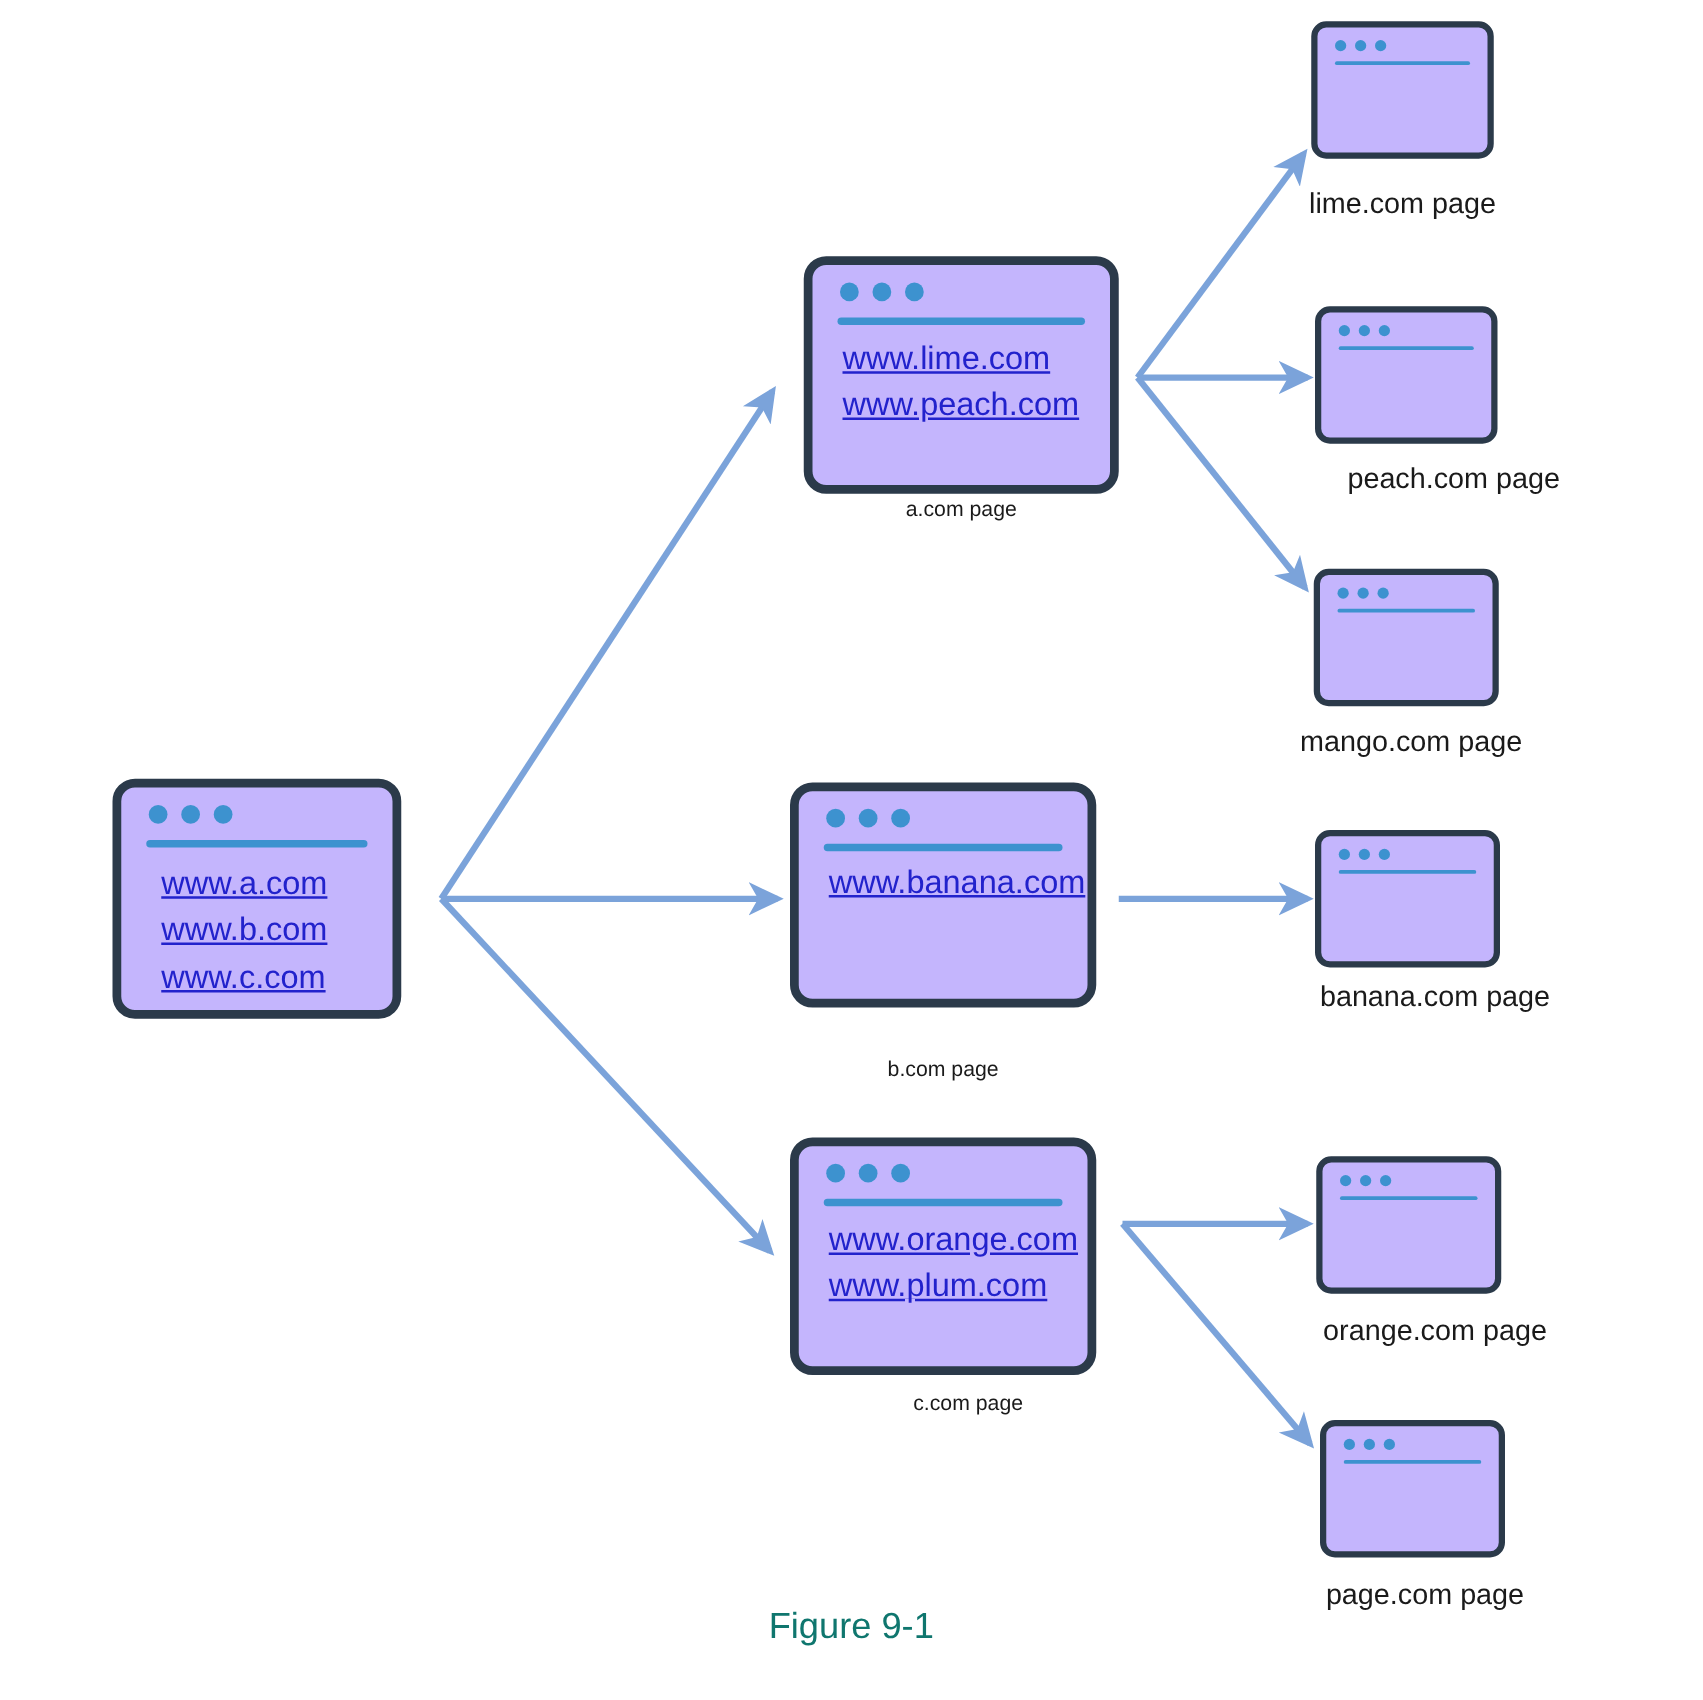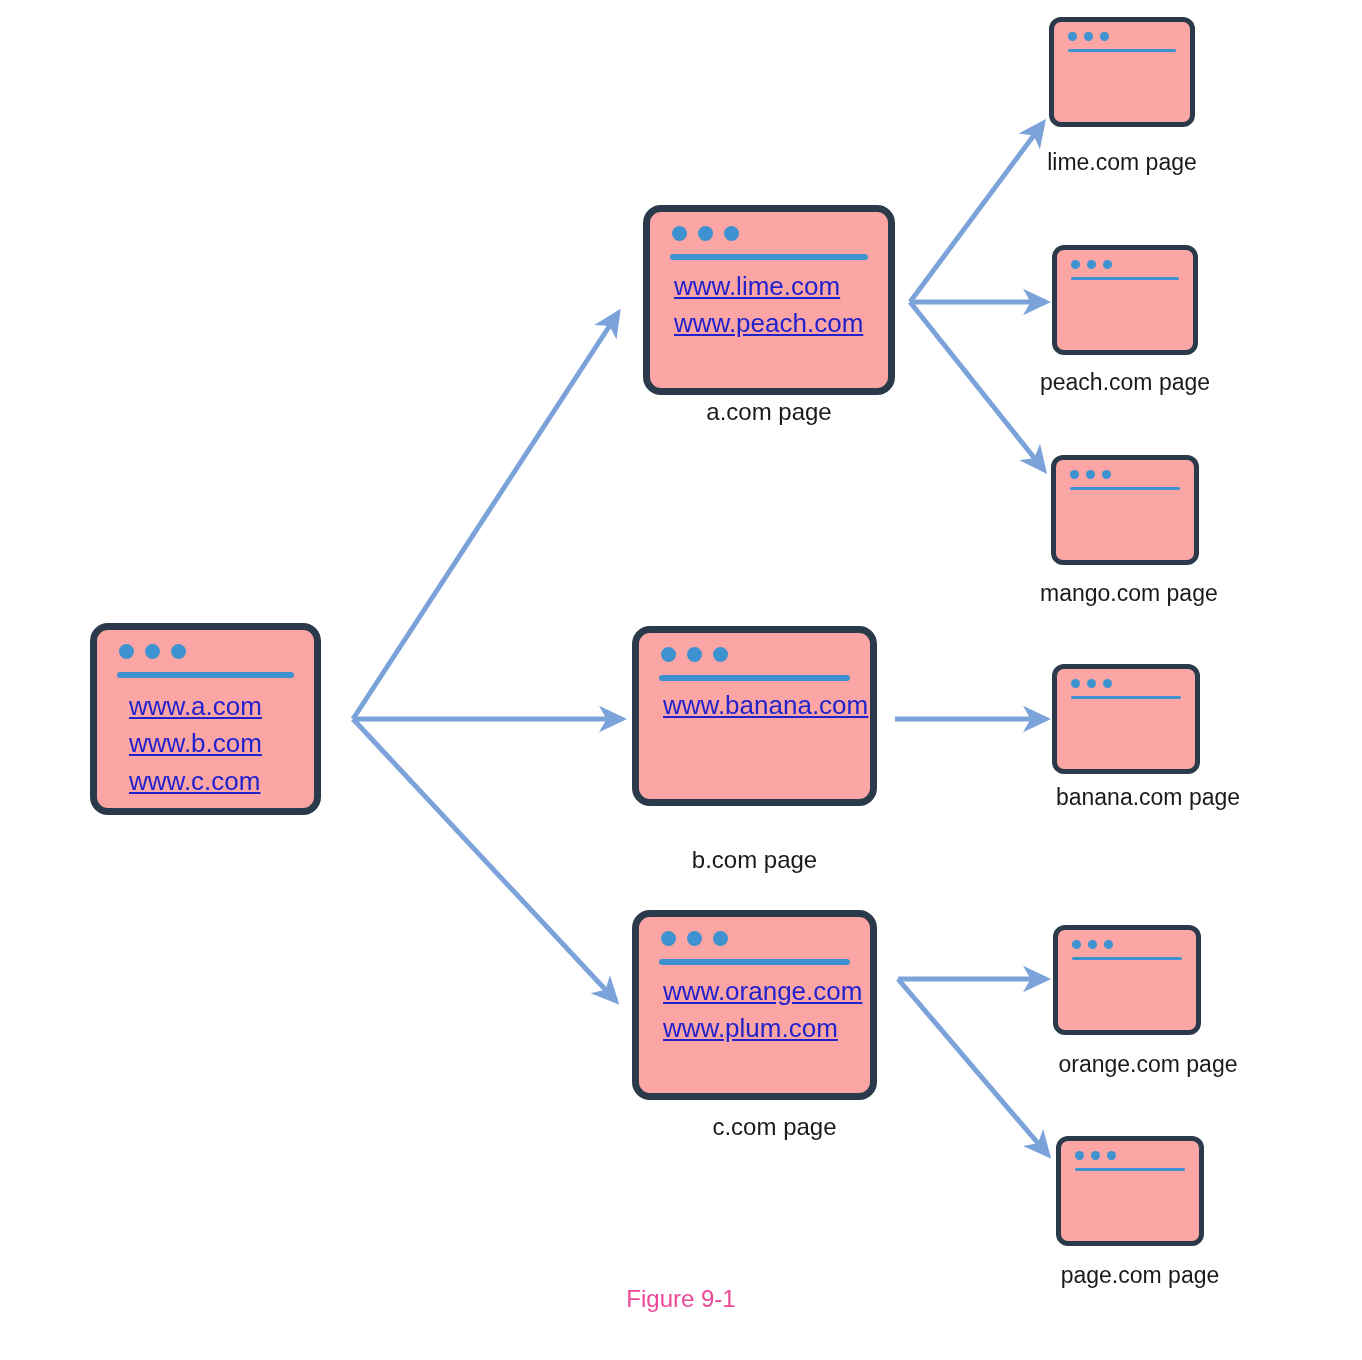--- a/index.html
+++ b/index.html
@@ -23,21 +23,21 @@
     top: 0;
     width: 1362px;
     height: 1360px;
     pointer-events: none;
   }
 
   
   .window {
     position: absolute;
     box-sizing: border-box;
-    background: #fca5a5;
+    background: #c4b5fd;
     border: 7px solid #2b3a4a;
     border-radius: 18px;
   }
   .window.small {
     border-width: 5px;
     border-radius: 12px;
   }
   .titlebar {
     position: absolute;
     left: 0;
@@ -99,36 +99,36 @@
     font-size: 26px;
     line-height: 1.44;
     white-space: nowrap;
     font-family: "Liberation Sans", sans-serif;
   }
 
   
   .caption {
     position: absolute;
     color: #1a1a1a;
-    font-size: 24px;
+    font-size: 17px;
     white-space: nowrap;
     font-family: "Liberation Sans", sans-serif;
   }
   .caption.leaf {
     font-size: 23px;
   }
 
   .figure-caption {
     position: absolute;
     left: 0;
     right: 0;
     top: 1285px;
     text-align: center;
-    font-size: 24px;
-    color: #ec4899;
+    font-size: 29px;
+    color: #0f766e;
     font-family: "Liberation Sans", sans-serif;
   }
 </style>
 </head>
 <body>
 
 <div id="canvas">
 
   <svg id="arrow-layer" viewBox="0 0 1362 1360">
     <defs>
@@ -237,21 +237,21 @@
   <div class="window small" style="left:1052px; top:245px; width:146px; height:110px;">
     <div class="titlebar">
       <div class="dots">
         <span class="dot"></span>
         <span class="dot"></span>
         <span class="dot"></span>
       </div>
       <div class="rule"></div>
     </div>
   </div>
-  <div class="caption leaf" style="left:1040px; top:369px; width:208px; text-align:left;">peach.com page</div>
+  <div class="caption leaf" style="left:1040px; top:369px; width:208px; text-align:right;">peach.com page</div>
 
   <div class="window small" style="left:1051px; top:455px; width:148px; height:110px;">
     <div class="titlebar">
       <div class="dots">
         <span class="dot"></span>
         <span class="dot"></span>
         <span class="dot"></span>
       </div>
       <div class="rule"></div>
     </div>

